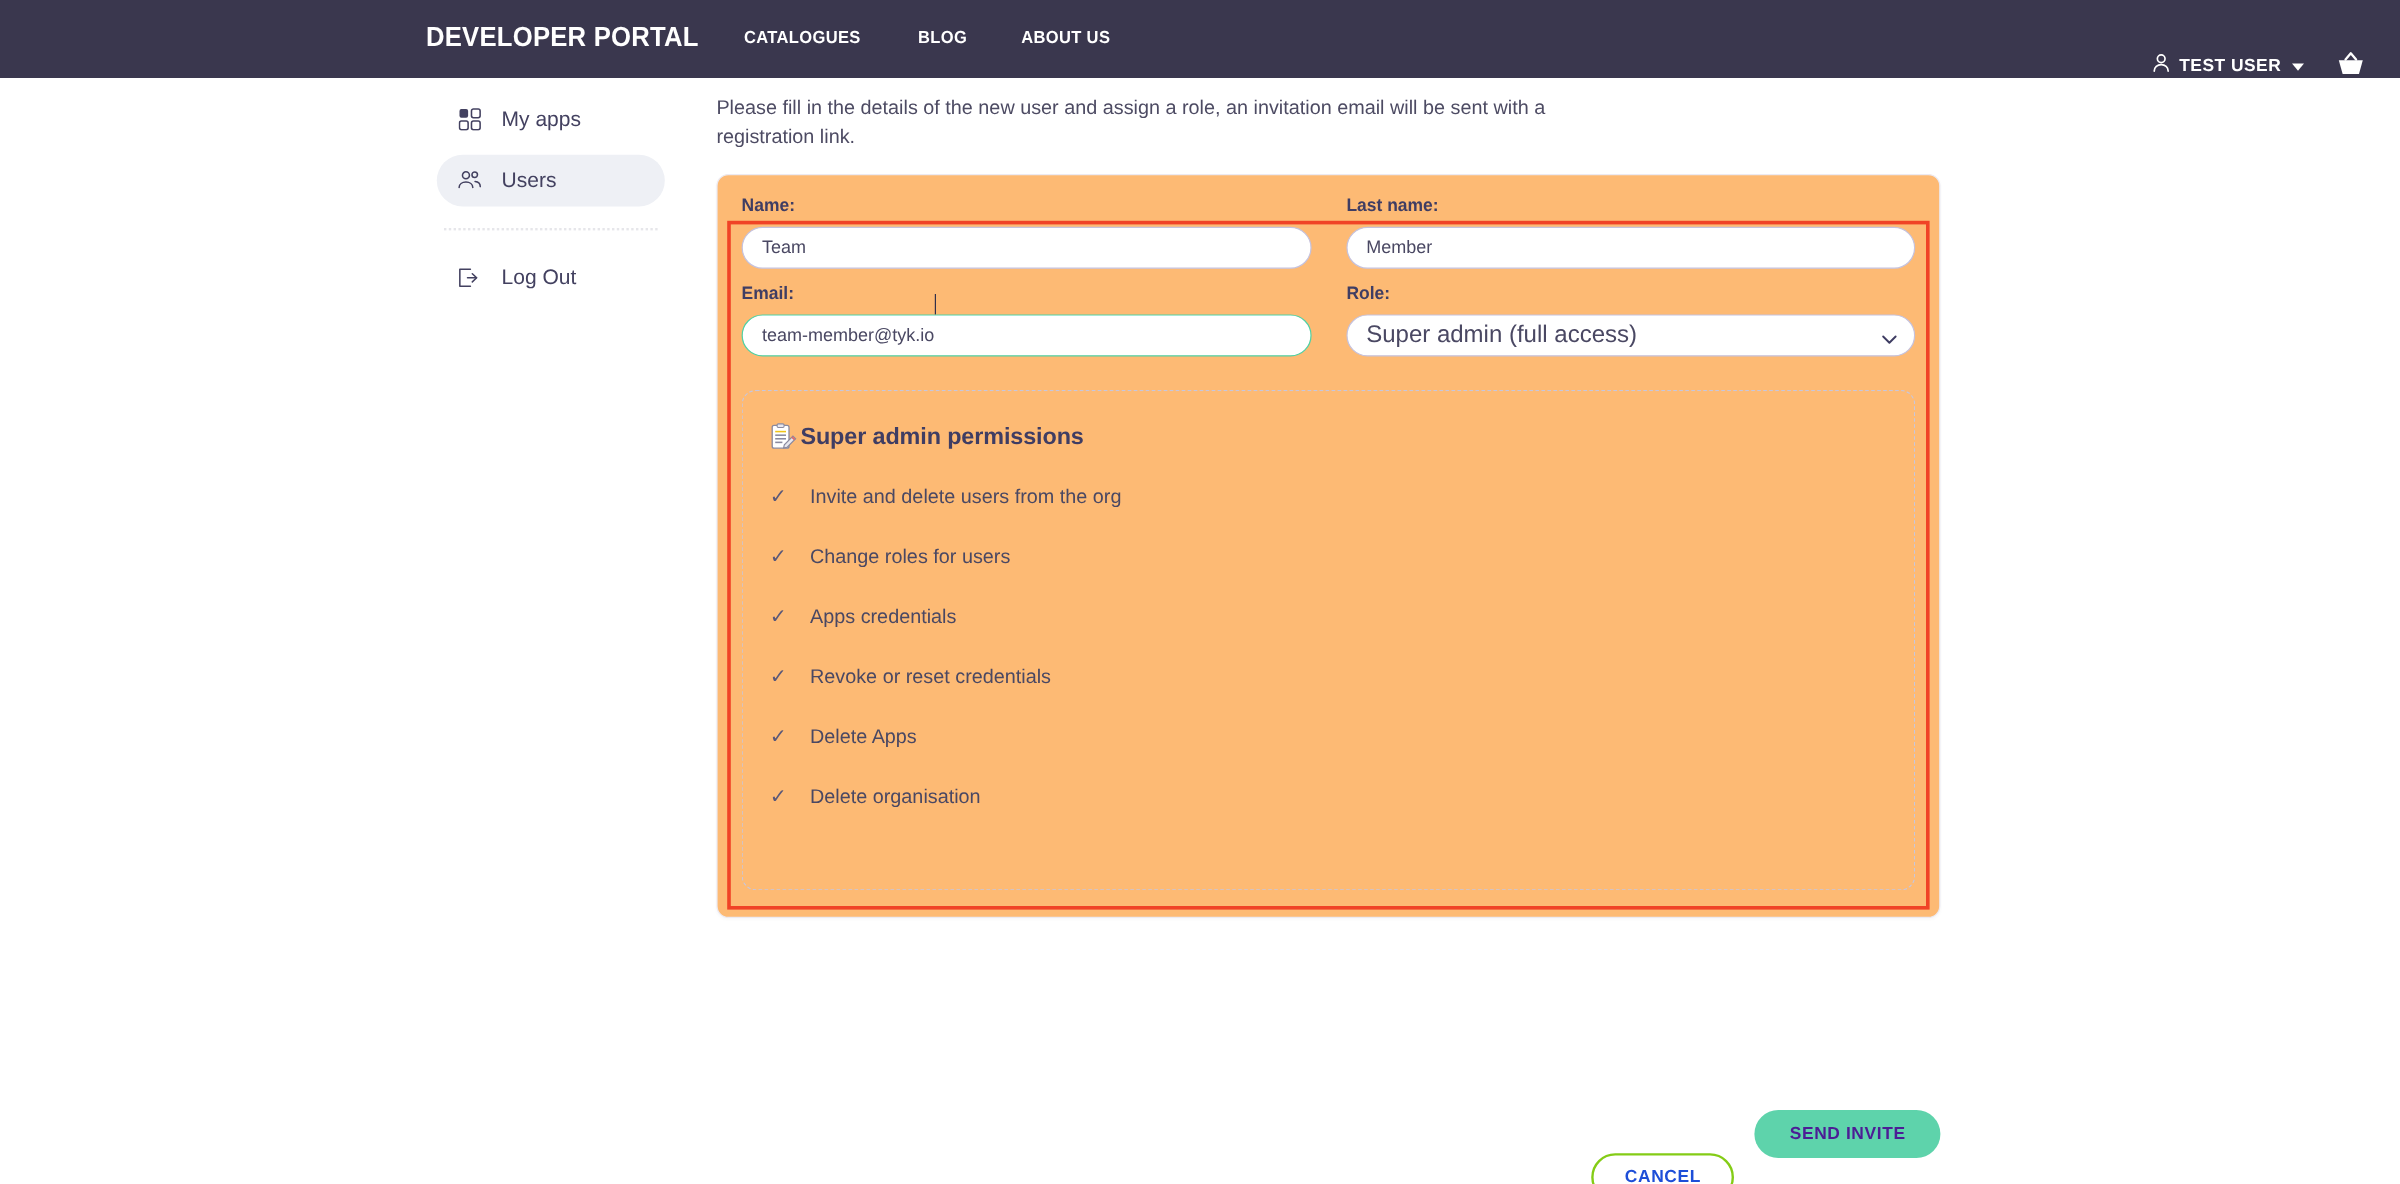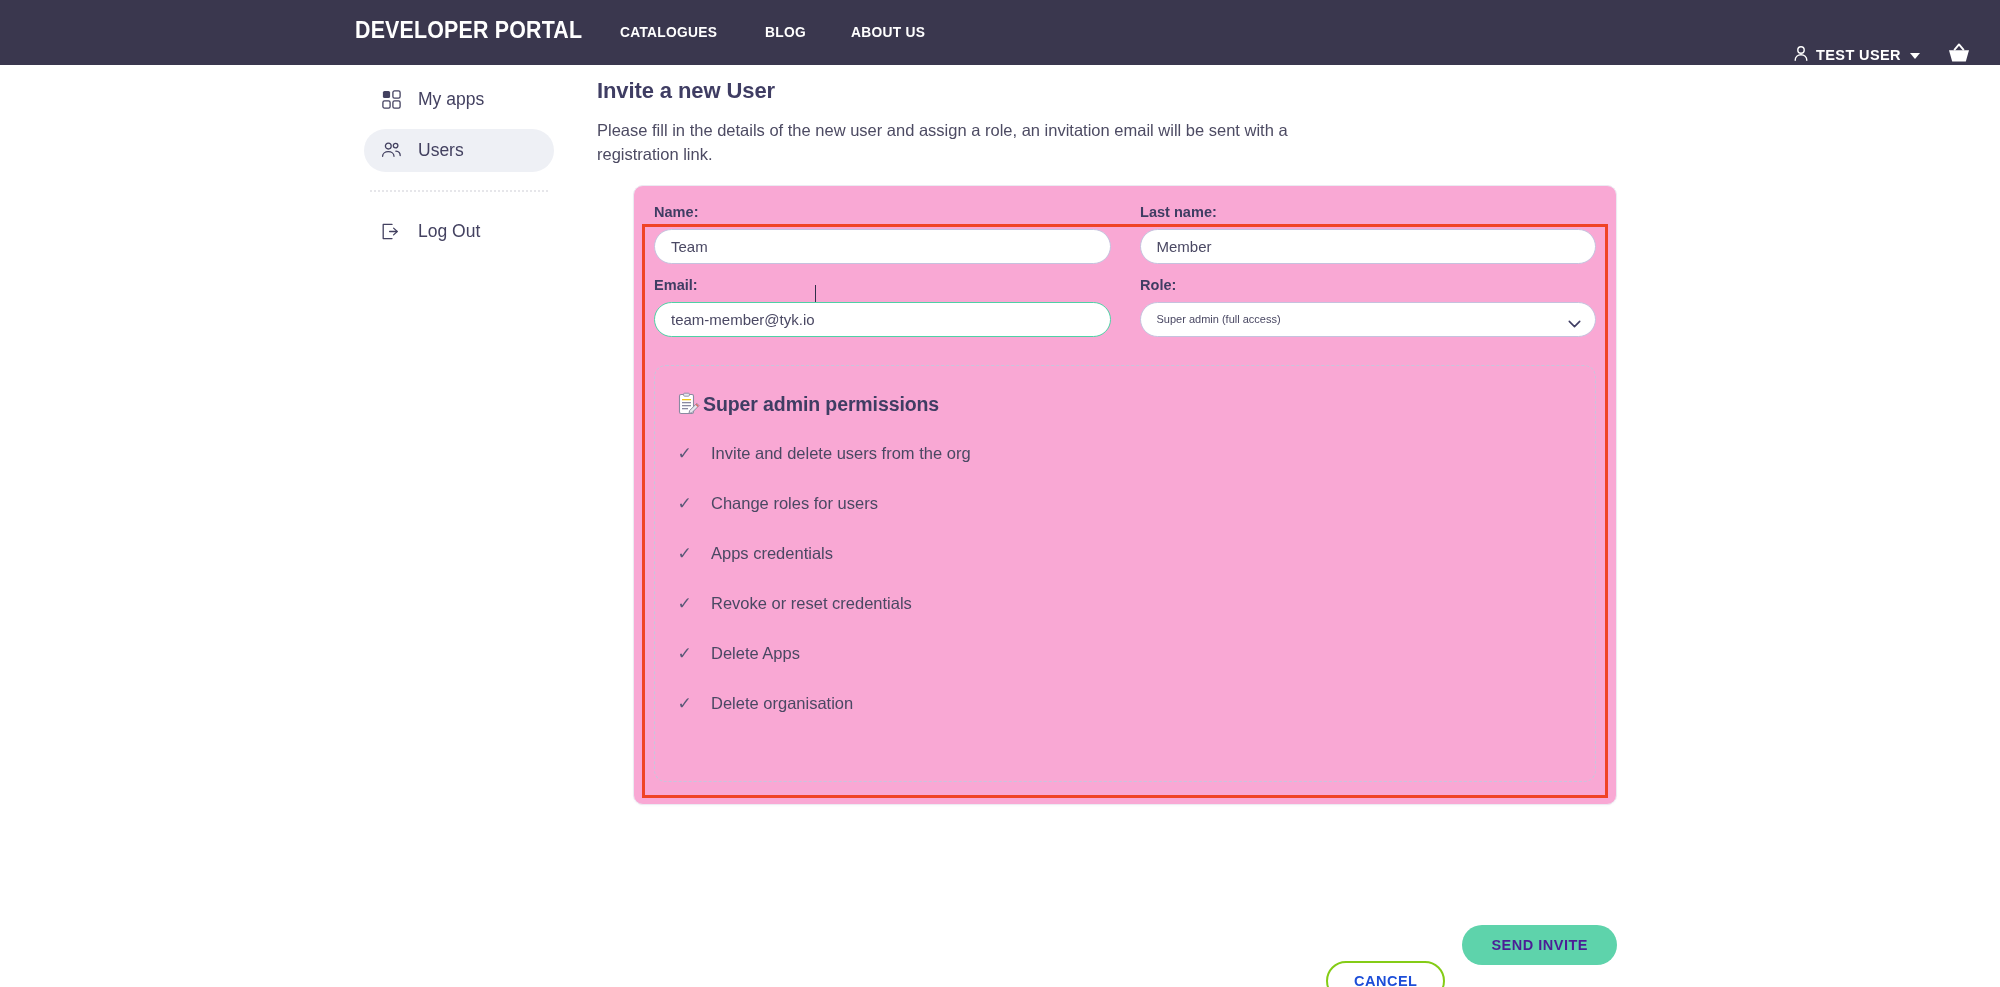--- a/index.html
+++ b/index.html
@@ -142,26 +142,25 @@
     font-size: 16.5px;
     line-height: 1.47;
     color: #4d4b63;
     max-width: 750px;
     margin-bottom: 18px;
   }
 
   
   .form-card {
     position: relative;
-    background: #f9a8d4;
+    background: #fdba74;
     border: 1px solid #eceaf2;
     border-radius: 10px;
     padding: 17px 20px 22px 20px;
     box-shadow: 0 1px 2px rgba(60,55,90,0.03);
-    margin-left: 36px;
   }
   .highlight-box {
     position: absolute;
     left: 8px;
     top: 38px;
     right: 8px;
     bottom: 6px;
     border: 3px solid #f04326;
     pointer-events: none;
     z-index: 5;
@@ -204,21 +203,21 @@
     background: #32304a;
     top: 9px;
   }
   .selectwrap { position: relative; }
   .selectbox {
     width: 100%;
     height: 35px;
     border: 1.5px solid #c5c2de;
     border-radius: 18px;
     padding: 0 34px 0 16px;
-    font-size: 11px;
+    font-size: 20px;
     color: #4a4863;
     font-family: "Liberation Sans", sans-serif;
     background: #ffffff;
     appearance: none;
     -webkit-appearance: none;
     outline: none;
     cursor: pointer;
   }
   .sel-chev {
     position: absolute;
@@ -374,21 +373,20 @@
           <path d="M16 9.5H8.6" stroke="#434160" stroke-width="1.3" stroke-linecap="round"></path>
         </svg>
       </span>
       <span>Log Out</span>
     </div>
   </div>
 </aside>
 
 <main class="main">
 
-  <h1 class="page-title">Invite a new User</h1>
   <p class="page-sub">Please fill in the details of the new user and assign a role, an invitation email will be sent with a registration link.</p>
 
   <section class="form-card">
 
     <div class="highlight-box"></div>
 
     <div class="form-grid">
 
       <div class="field-row">
         <label class="field-label">Name:</label>

